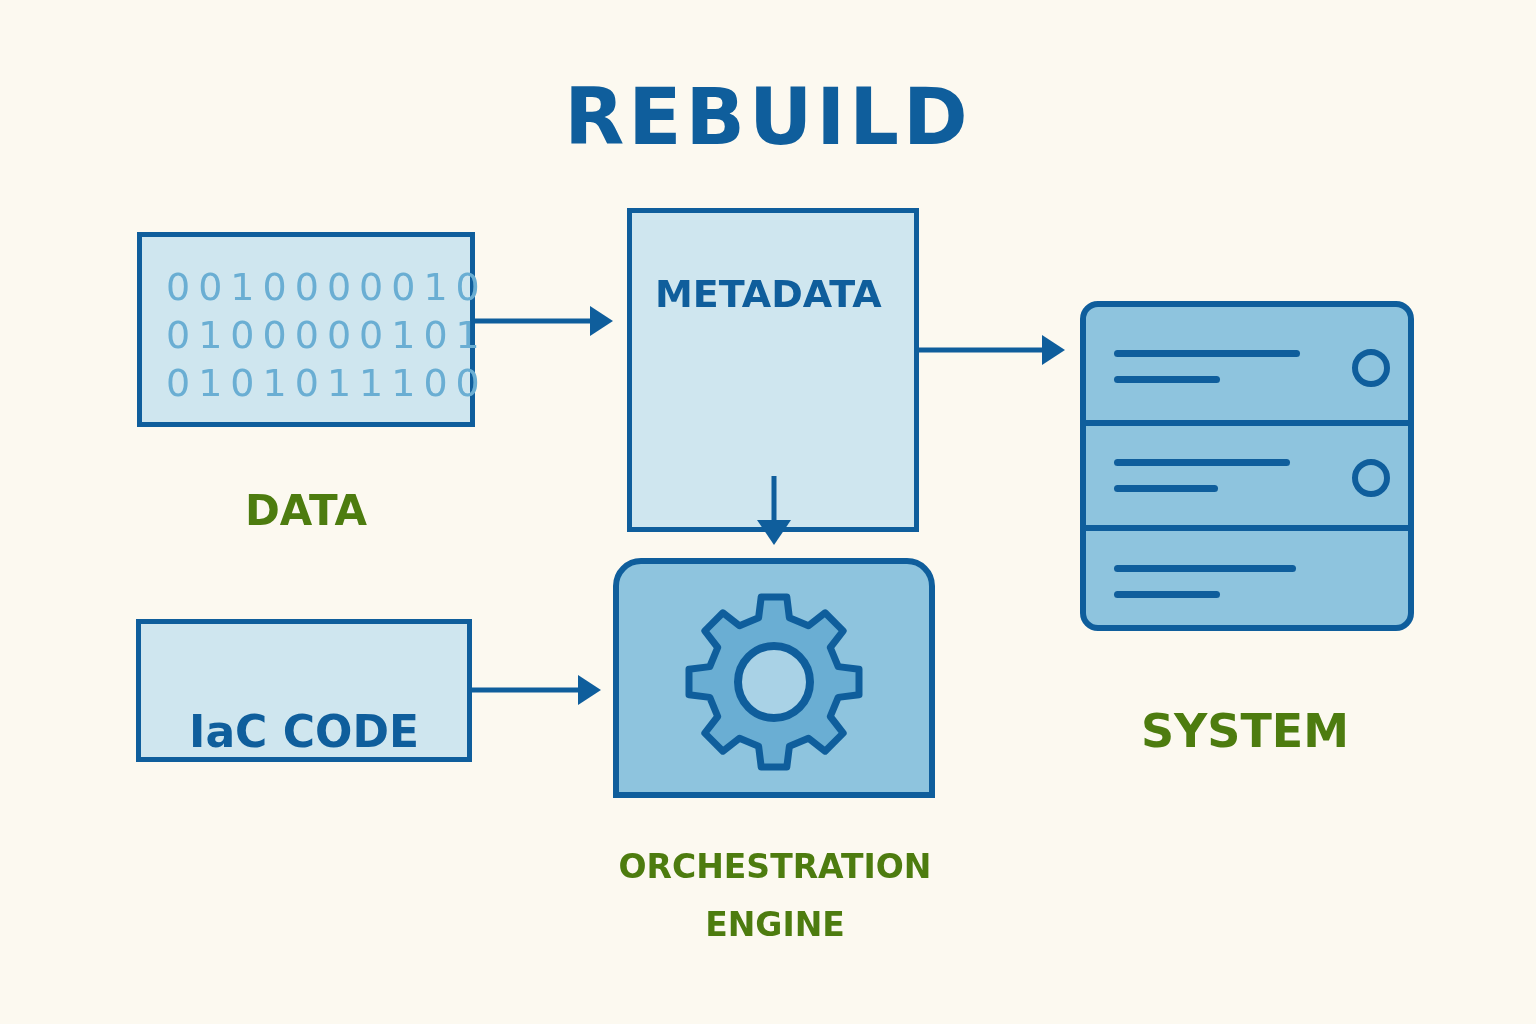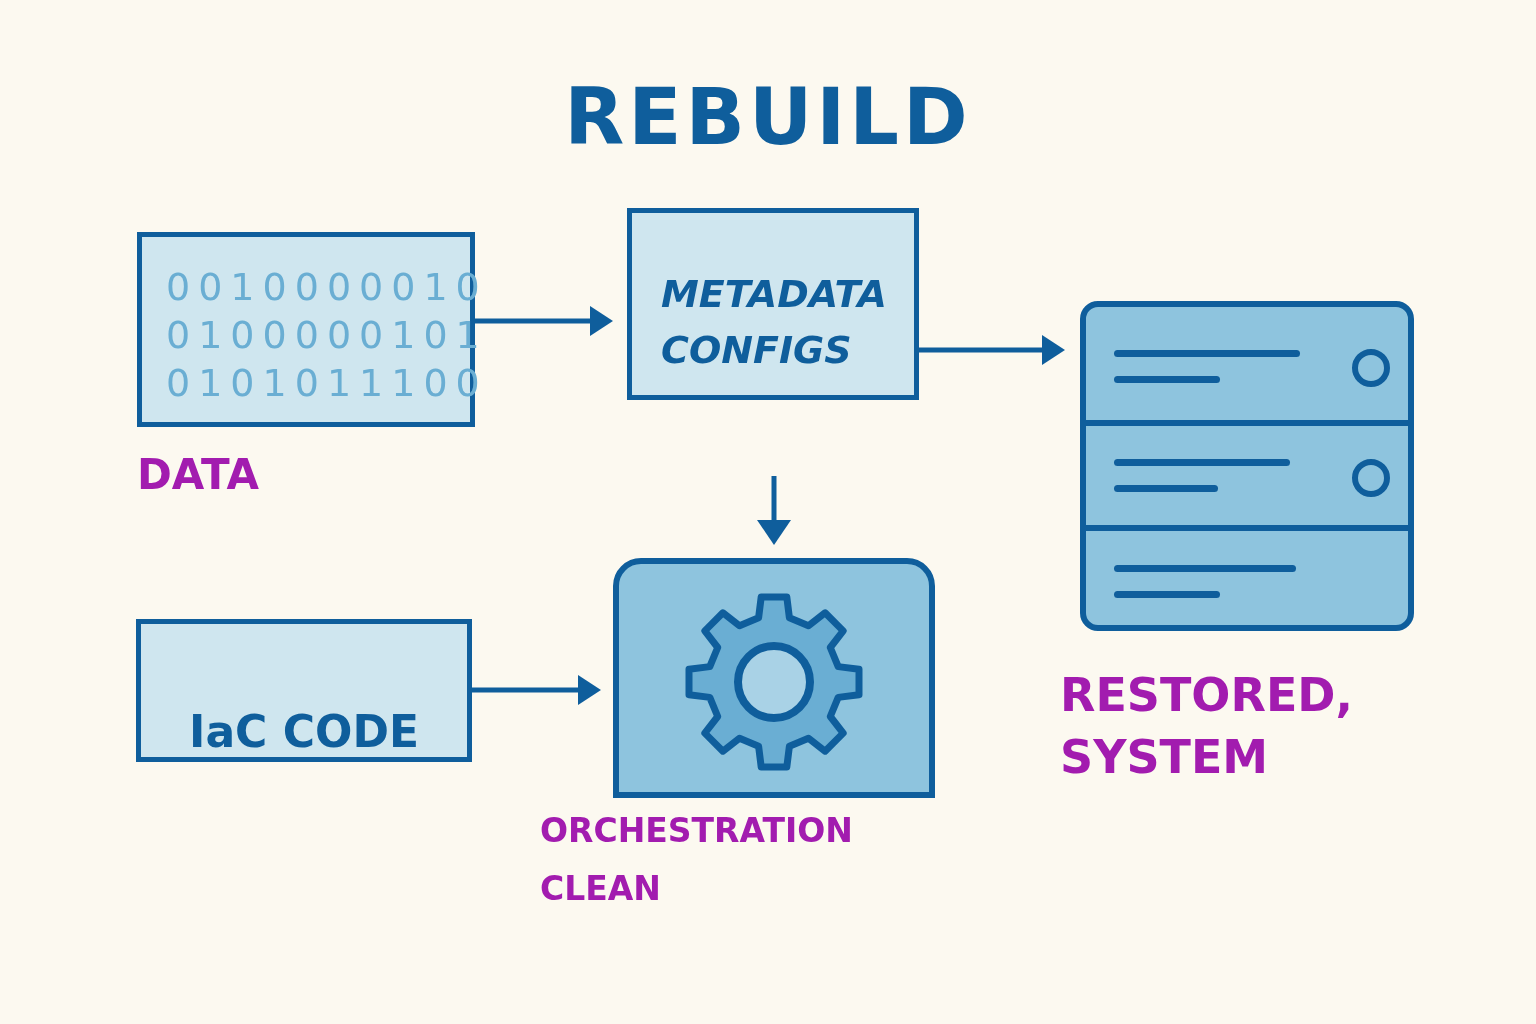--- a/index.html
+++ b/index.html
@@ -15,23 +15,23 @@
     font-size: 78px; font-weight: bold; letter-spacing: 4px; color: #0f5e9c;
   }
   .box {
     border: 5px solid #0f5e9c; box-sizing: border-box; background: #cfe6ef;
   }
   .data-box { left: 137px; top: 232px; width: 338px; height: 195px; padding: 26px 0 0 24px; }
   .binary-line {
     font-family: "DejaVu Sans", sans-serif; font-size: 38px; color: #6aaed3;
     letter-spacing: 8px; line-height: 48px; font-weight: 500;
   }
-  .label { font-weight: bold; color: #a21caf; text-align: left; }
+  .label { font-weight: bold; color: #4d7c0f; text-align: center; margin-top: 36px; }
   .data-label { left: 137px; width: 338px; top: 450px; font-size: 42px; }
-  .meta-box { left: 627px; top: 208px; width: 292px; height: 192px; padding: 48px 0 0 29px; font-style: italic; }
+  .meta-box { left: 627px; top: 208px; width: 292px; height: 324px; padding: 48px 0 0 23px; }
   .meta-line { font-size: 38px; font-weight: bold; color: #0f5e9c; line-height: 66px; }
   .iac-box { left: 136px; top: 619px; width: 336px; height: 143px; display: flex; align-items: flex-end; justify-content: center; }
   .iac-text { font-size: 44px; font-weight: bold; color: #0f5e9c; }
   .orch-box {
     left: 613px; top: 558px; width: 322px; height: 240px;
     border: 6px solid #0f5e9c; box-sizing: border-box; background: #8ec4de;
     border-radius: 28px 28px 0 0;
   }
   .orch-label { left: 540px; width: 470px; top: 802px; font-size: 33px; line-height: 58px; }
   .server {
@@ -52,57 +52,55 @@
 
 <div class="abs box data-box">
   <div class="binary-line">0010000010</div>
   <div class="binary-line">0100000101</div>
   <div class="binary-line">0101011100</div>
 </div>
 <div class="abs label data-label">DATA</div>
 
 <div class="abs box meta-box">
   <div class="meta-line">METADATA</div>
-  <div class="meta-line" style="line-height:46px">CONFIGS</div>
 </div>
 
 <div class="abs box iac-box">
   <span class="iac-text">IaC CODE</span>
 </div>
 
 <div class="abs orch-box">
   <svg width="310" height="228" viewBox="0 0 310 228">
     <g transform="translate(155,118)">
       <path id="gearpath" fill="#6aaed3" stroke="#0f5e9c" stroke-width="7" stroke-linejoin="round" d="M-15.4,-64.2 L-12.8,-85.0 L12.8,-85.0 L15.4,-64.2 L34.5,-56.3 L51.1,-69.2 L69.2,-51.1 L56.3,-34.5 L64.2,-15.4 L85.0,-12.8 L85.0,12.8 L64.2,15.4 L56.3,34.5 L69.2,51.1 L51.1,69.2 L34.5,56.3 L15.4,64.2 L12.8,85.0 L-12.8,85.0 L-15.4,64.2 L-34.5,56.3 L-51.1,69.2 L-69.2,51.1 L-56.3,34.5 L-64.2,15.4 L-85.0,12.8 L-85.0,-12.8 L-64.2,-15.4 L-56.3,-34.5 L-69.2,-51.1 L-51.1,-69.2 L-34.5,-56.3 Z"></path>
       <circle r="36" fill="#a9d2e6" stroke="#0f5e9c" stroke-width="8"></circle>
     </g>
   </svg>
 </div>
 <div class="abs label orch-label">
   <div>ORCHESTRATION</div>
-  <div>CLEAN</div>
+  <div>ENGINE</div>
 </div>
 
 <div class="abs server">
   <div class="shelf-divider" style="top:113px"></div>
   <div class="shelf-divider" style="top:218px"></div>
 
   <div class="bar" style="left:28px; top:43px; width:186px;"></div>
   <div class="bar" style="left:28px; top:69px; width:106px;"></div>
   <div class="led" style="left:266px; top:42px;"></div>
 
   <div class="bar" style="left:28px; top:152px; width:176px;"></div>
   <div class="bar" style="left:28px; top:178px; width:104px;"></div>
   <div class="led" style="left:266px; top:152px;"></div>
 
   <div class="bar" style="left:28px; top:258px; width:182px;"></div>
   <div class="bar" style="left:28px; top:284px; width:106px;"></div>
 </div>
 <div class="abs label server-label">
-  <div>RESTORED,</div>
   <div>SYSTEM</div>
 </div>
 
 <svg class="arrows" width="1536" height="1024">
   <g>
     <line x1="475" y1="321" x2="592" y2="321" stroke="#0f5e9c" stroke-width="5"></line>
     <polygon points="590,306 613,321 590,336" fill="#0f5e9c"></polygon>
   </g>
   <g>
     <line x1="919" y1="350" x2="1044" y2="350" stroke="#0f5e9c" stroke-width="5"></line>

